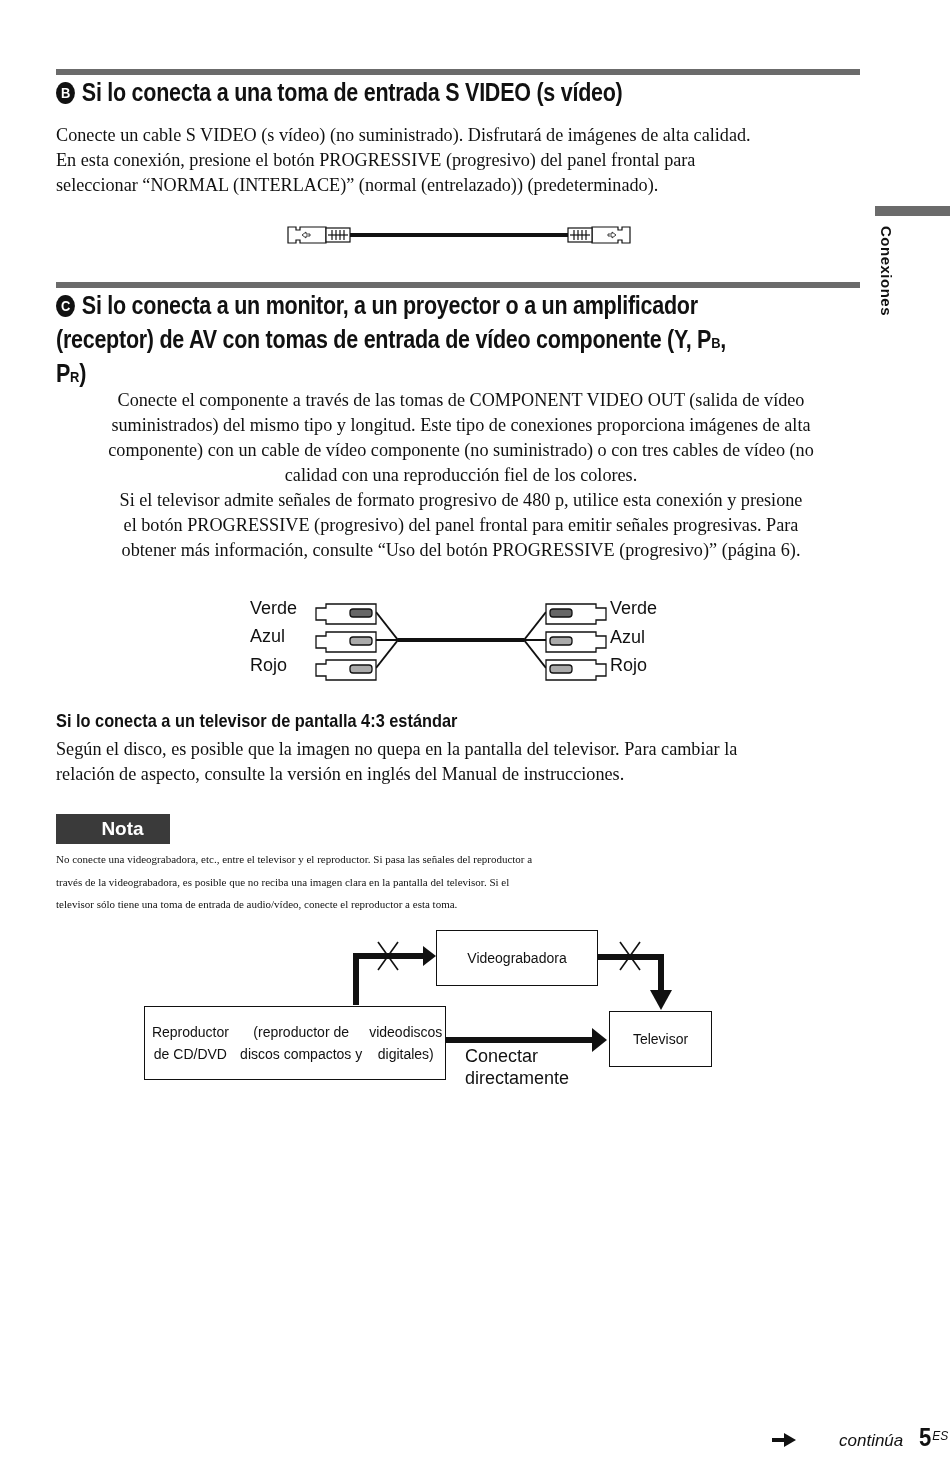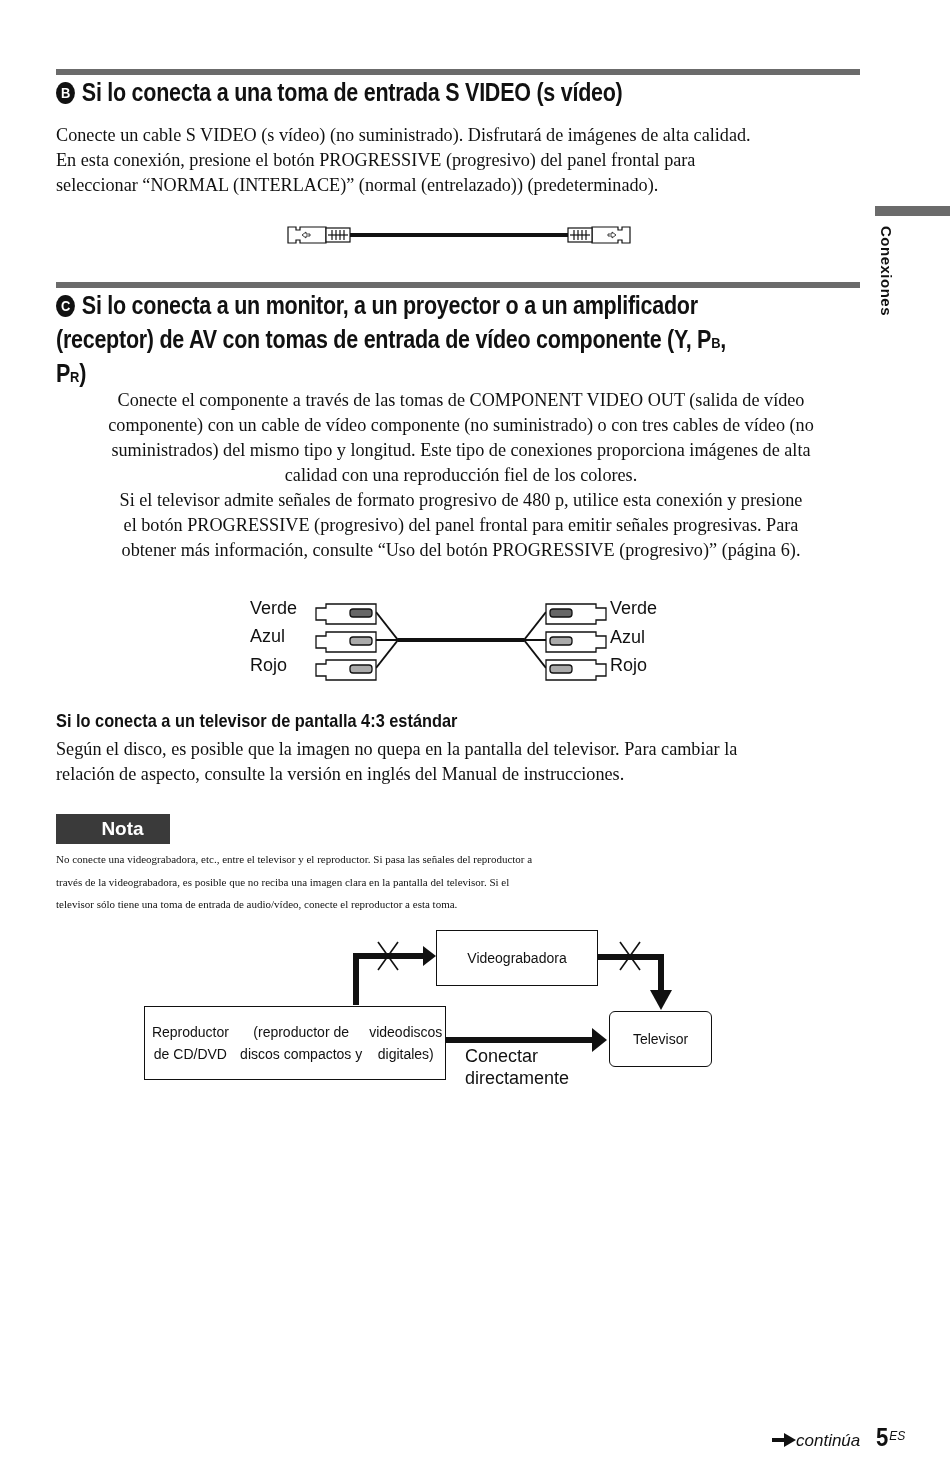--- a/index.html
+++ b/index.html
@@ -72,22 +72,22 @@
   <span class="circ">C</span><span>Si lo conecta a un monitor, a un proyector o a un amplificador</span>
 </div>
 <div class="h2" style="top:323px;">
   <span>(receptor) de AV con tomas de entrada de vídeo componente (Y, P</span><span style="font-size:15px;">B</span><span>,</span>
 </div>
 <div class="h2" style="top:357px;">
   <span>P</span><span style="font-size:15px;">R</span><span>)</span>
 </div>
 <div class="p" style="top:388px;text-align:center;">
   <div>Conecte el componente a través de las tomas de COMPONENT VIDEO OUT (salida de vídeo</div>
+  <div>suministrados) del mismo tipo y longitud. Este tipo de conexiones proporciona imágenes de alta</div>
   <div>componente) con un cable de vídeo componente (no suministrado) o con tres cables de vídeo (no</div>
-  <div>suministrados) del mismo tipo y longitud. Este tipo de conexiones proporciona imágenes de alta</div>
   <div>calidad con una reproducción fiel de los colores.</div>
   <div>Si el televisor admite señales de formato progresivo de 480 p, utilice esta conexión y presione</div>
   <div>el botón PROGRESSIVE (progresivo) del panel frontal para emitir señales progresivas. Para</div>
   <div>obtener más información, consulte “Uso del botón PROGRESSIVE (progresivo)” (página 6).</div>
 </div>
 
 <div class="lbl" style="left:250px; top:598px;">Verde</div>
 <div class="lbl" style="left:250px; top:626px;">Azul</div>
 <div class="lbl" style="left:250px; top:655px;">Rojo</div>
 <div class="lbl" style="left:610px; top:598px;">Verde</div>
@@ -170,25 +170,25 @@
     <rect x="316" y="117" width="150" height="6"></rect>
     <polygon points="462,108 477,120 462,132"></polygon>
   </g>
 </svg>
 <div class="box" style="left:436px; top:930px; width:160px; height:54px;">Videograbadora</div>
 <div class="box" style="left:144px; top:1006px; width:300px; height:72px; flex-direction:row;">
   <div>Reproductor de CD/DVD</div>
   <div>(reproductor de discos compactos y</div>
   <div>videodiscos digitales)</div>
 </div>
-<div class="box" style="left:609px; top:1011px; width:101px; height:54px;border-radius:6px;">Televisor</div>
+<div class="box" style="left:609px; top:1011px; width:101px; height:54px;">Televisor</div>
 <div class="lbl" style="left:465px; top:1045px; line-height:22px;">
   <div>Conectar</div>
   <div>directamente</div>
 </div>
 
 <div class="footer">
   <svg width="24" height="14" style="vertical-align:-1px;">
     <rect x="0" y="5" width="14" height="4" fill="#111"></rect>
       <polygon points="12,0 24,7 12,14" fill="#111"></polygon>
-  </svg><span style="font-style:italic; font-size:17px;">continúa</span>
+  </svg><span style="font-style:italic; font-size:17px;margin-left:43px;">continúa</span>
   <span style="font-weight:bold; font-size:26px; margin-left:10px; display:inline-block; transform:scaleX(0.85);">5</span><sup style="font-style:italic; font-size:12px;">ES</sup>
 </div>
 
 </body></html>

